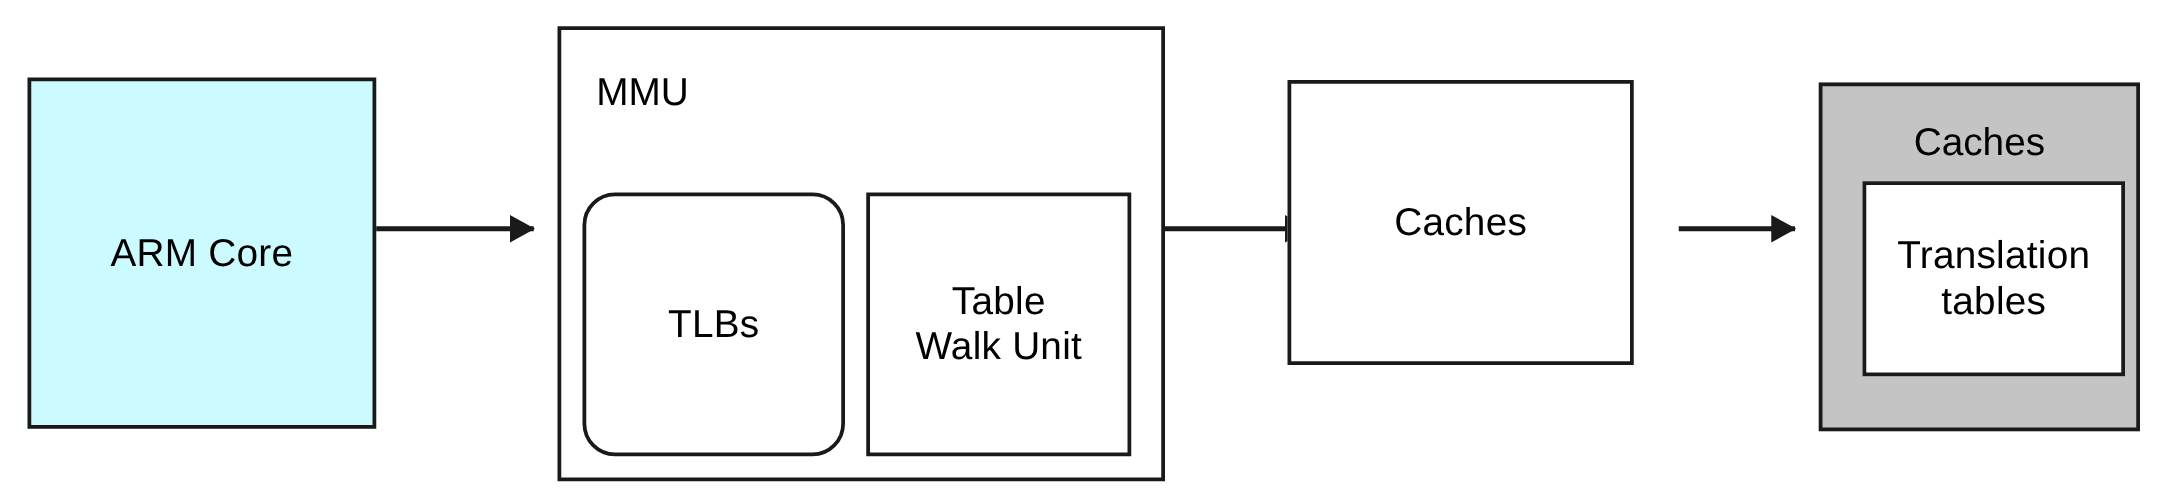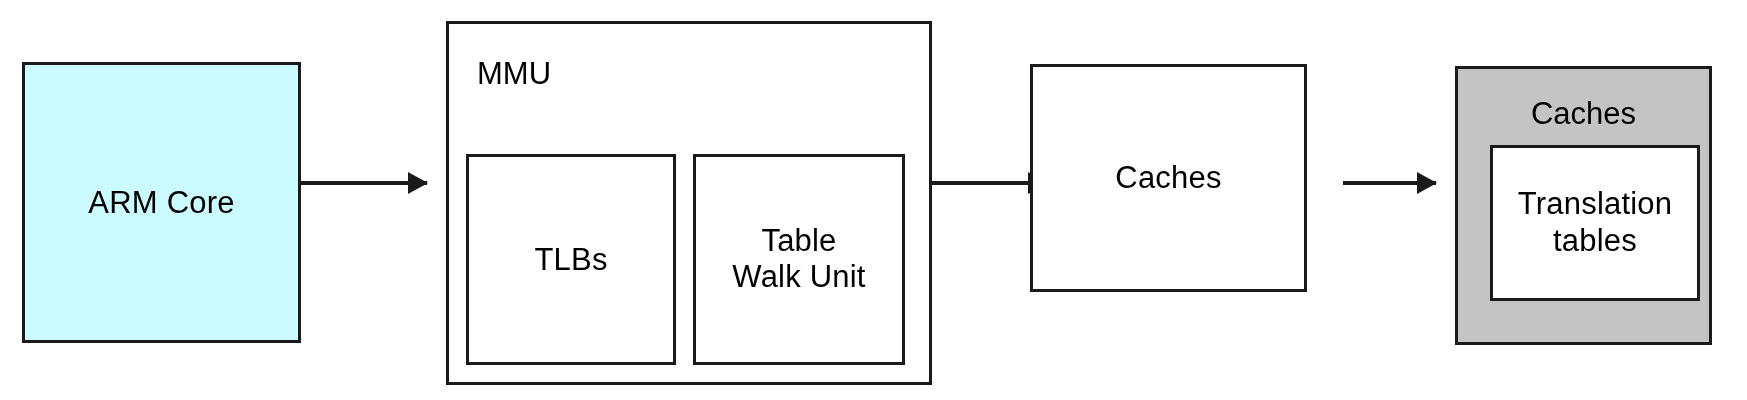--- a/index.html
+++ b/index.html
@@ -51,21 +51,21 @@
   }
   #mmu-title {
     position: absolute;
     left: 28px; top: 32px;
     font-size: 31px;
     color: #000000;
     text-align: right;
   }
   #tlbs {
     left: 466px; top: 154px;
-    width: 210px; height: 211px;
+    width: 210px; height: 211px; border-radius: 26px;
   }
   #twu {
     left: 693px; top: 154px;
     width: 212px; height: 211px; padding-left: 42px;
   }
   #caches {
     left: 1030px; top: 64px;
     width: 277px; height: 228px;
   }
   #memory {

